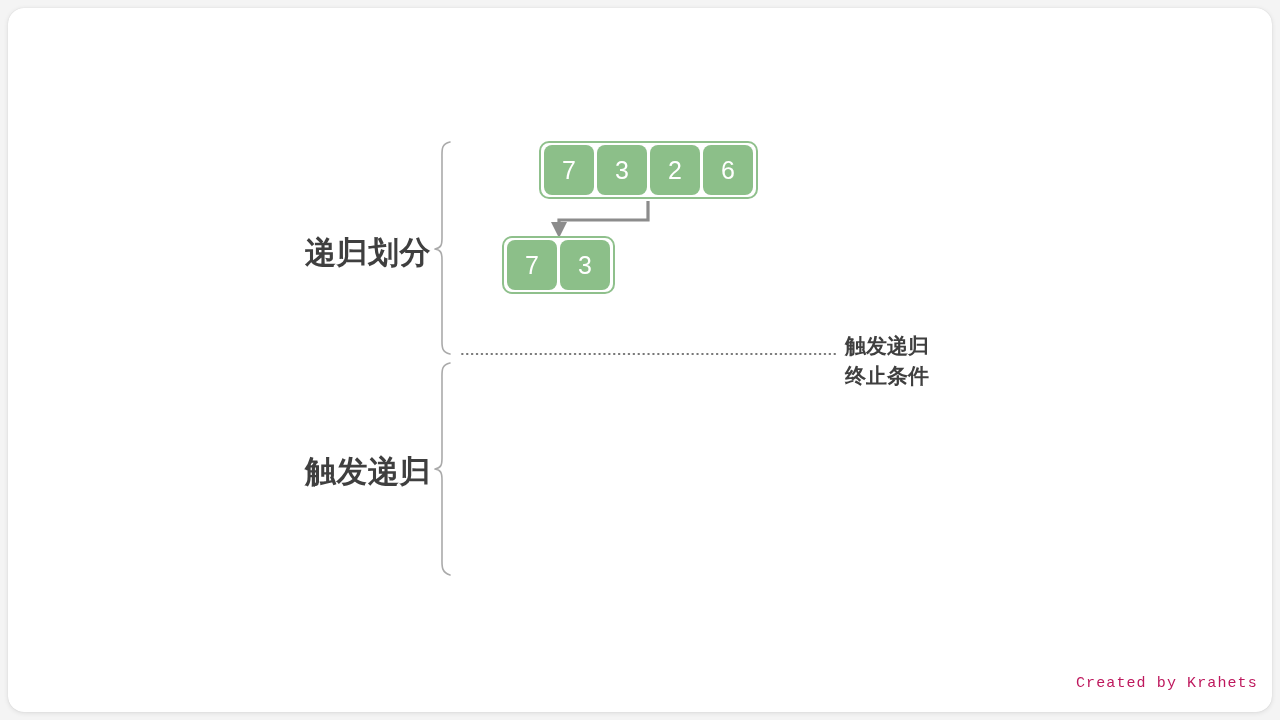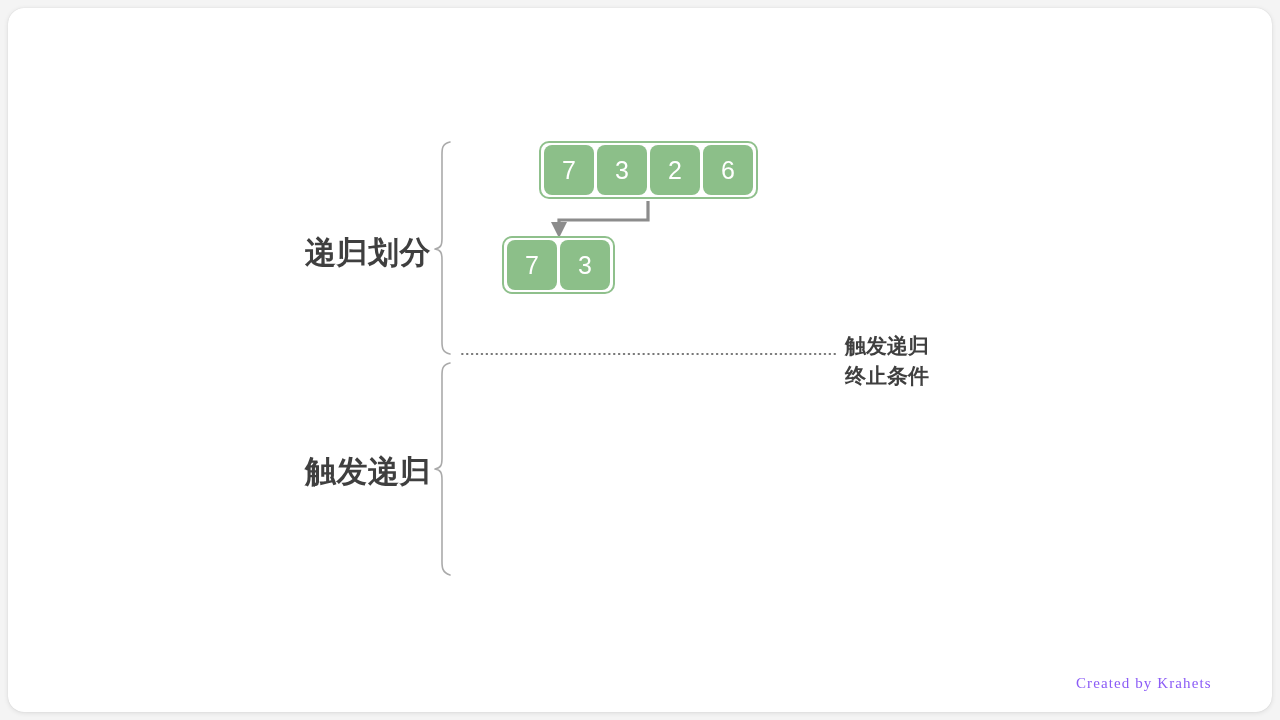--- a/index.html
+++ b/index.html
@@ -63,23 +63,23 @@
     color: #3f3f3f;
     line-height: 30px;
     white-space: nowrap;
   }
 
   
   #watermark {
     position: absolute;
     left: 1076px;
     top: 675px;
-    font-family: Liberation Serif, serif;
+    font-family: Liberation Mono, monospace;
     font-size: 15px;
-    color: #8b5cf6;
+    color: #be185d;
     letter-spacing: 1.1px;
     white-space: nowrap;
   }
 
   
   .array {
     position: absolute;
     box-sizing: border-box;
     border: 2px solid #8fc08c;
     border-radius: 10px;

